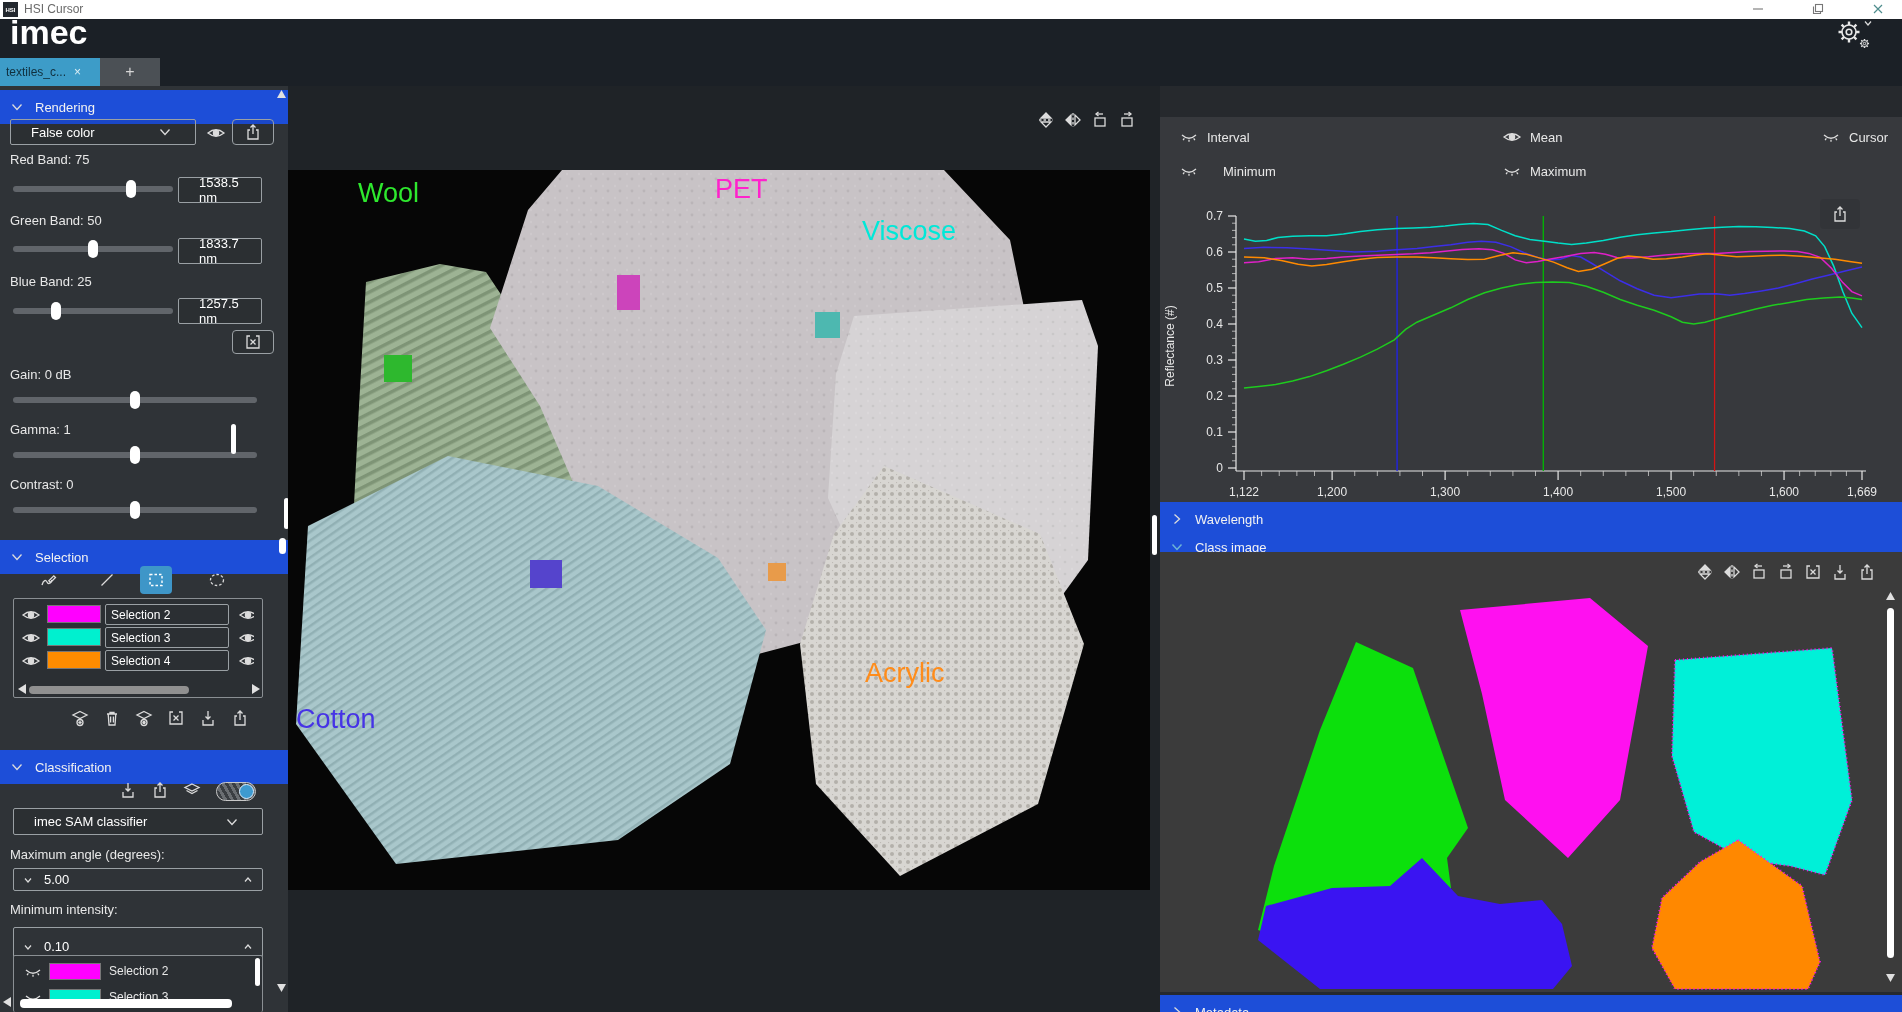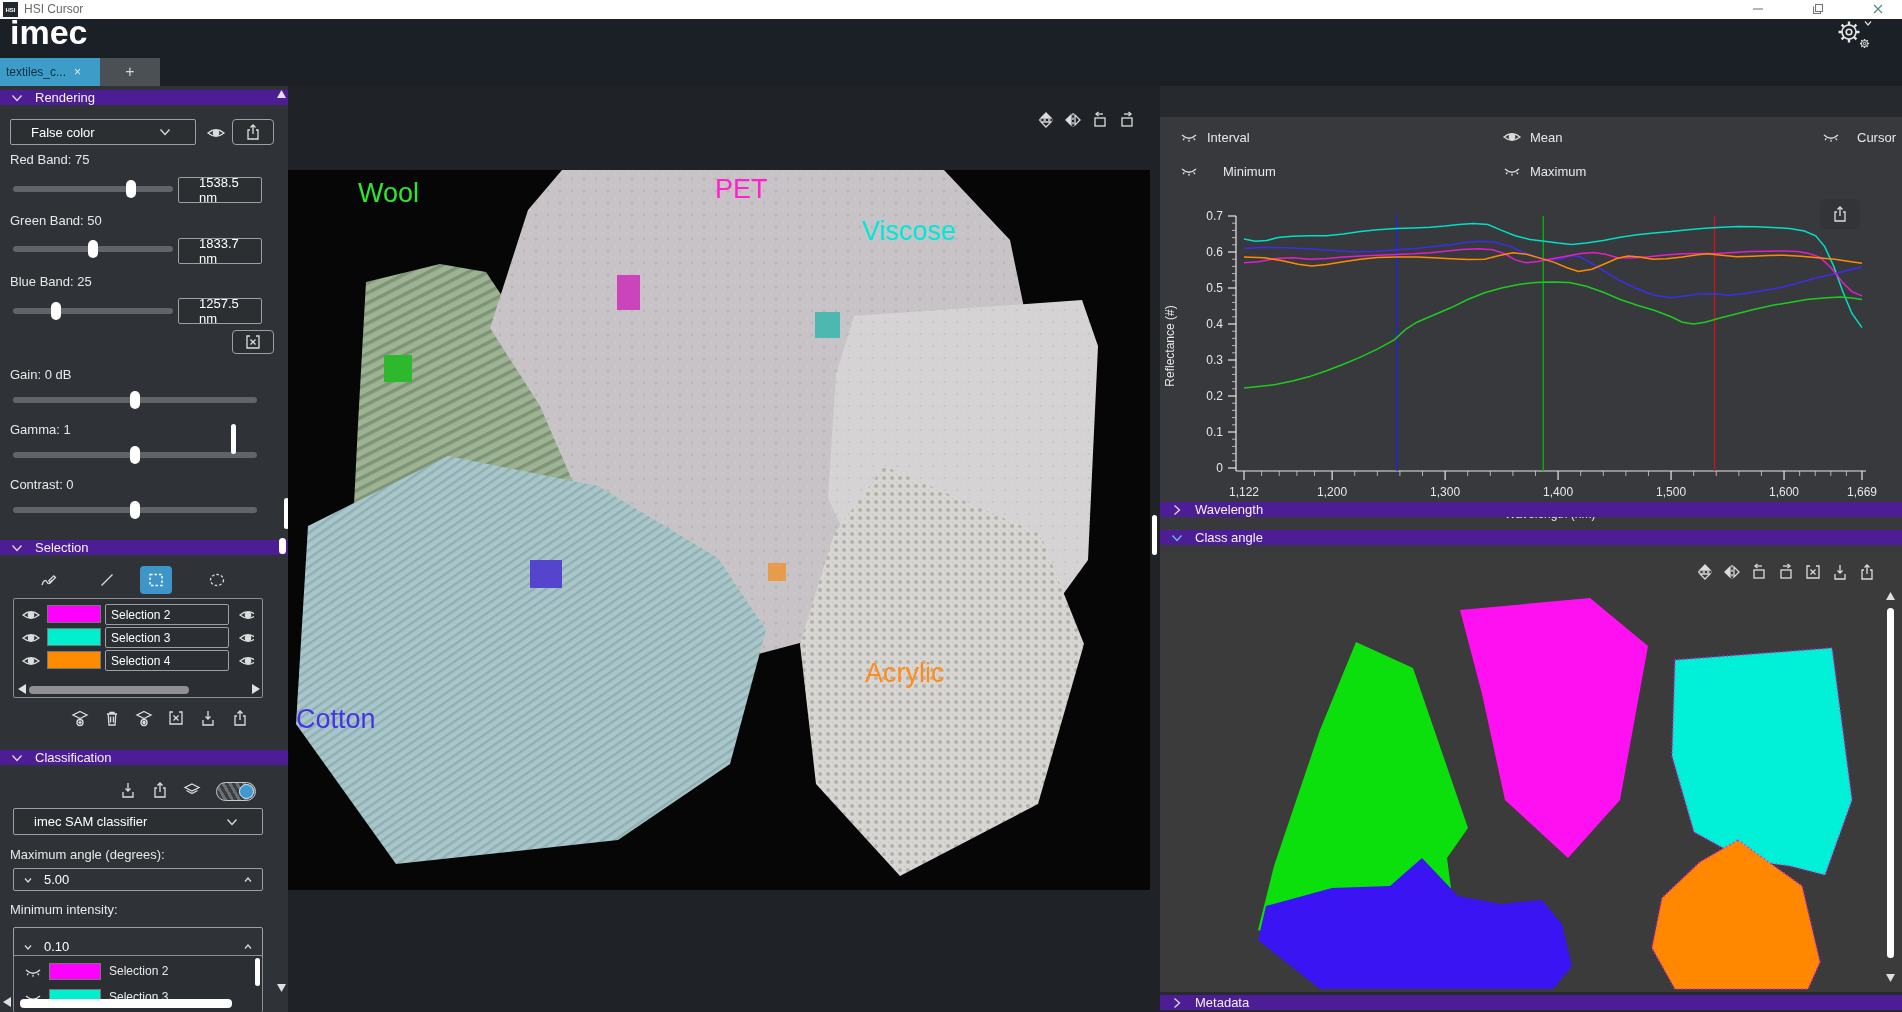--- a/index.html
+++ b/index.html
@@ -19,21 +19,21 @@
   
   .tabbar{left:0;top:58px;width:1902px;height:28px;background:#1b2026;}
   .tab-active{left:0;top:0;width:100px;height:28px;background:#3d9cc8;color:#10303f;
               font-size:12px;display:flex;align-items:center;padding:0 6px;}
   .tab-close{margin-left:8px;color:#dceef5;font-size:12px;}
   .tab-plus{left:100px;top:0;width:60px;height:28px;background:#4b5055;color:#d6d6d6;
             display:flex;align-items:center;justify-content:center;font-size:16px;}
   
   .left-panel{left:0;top:86px;width:288px;height:926px;background:#2f3337;overflow:hidden;}
   .right-panel{left:1160px;top:86px;width:742px;height:926px;background:#26292d;overflow:hidden;}
-  .sechead{background:#4c1d95;height:15px;display:flex;align-items:center;font-size:13px;color:#f2f2f2;}
+  .sechead{background:#1d4ed8;height:34px;display:flex;align-items:center;font-size:13px;color:#f2f2f2;}
   .sechead .ic{margin:0 8px 0 7px;}
   .lbl{font-size:13px;color:#e8e8e8;}
   .box{border:1px solid #9aa0a4;border-radius:2px;background:rgba(0,0,0,0.08);
        font-size:13px;color:#fff;display:flex;align-items:center;padding:0 20px;}
   .ddchev{margin-left:auto;}
   .track{background:#61656a;border-radius:3px;height:6px;}
   .thumb{position:absolute;width:10px;height:18px;border-radius:5px;background:#fff;top:-6px;}
   .ic{display:inline-block;line-height:0;}
   .ic svg{display:block;}
   .toolbtn{display:flex;align-items:center;justify-content:center;border-radius:4px;}
@@ -548,21 +548,21 @@
           </div>
           <div class="abs" style="left: 342px; top: 10px; display: flex; align-items: center; gap: 8px; font-size: 13px;">
             <span class="ic">
               <svg width="20" height="20" viewBox="0 0 20 20" fill="none" stroke="#dcdcdc" stroke-width="1.3">
                 <path d="M2 10 Q10 3.5 18 10 Q10 16.5 2 10 Z"></path>
                 <circle cx="10" cy="10" r="2.6" fill="#dcdcdc"></circle>
               </svg>
             </span>
             <span>Mean</span>
           </div>
-          <div class="abs" style="left: 661px; top: 10px; display: flex; align-items: center; gap: 16px; font-size: 13px;">
+          <div class="abs" style="left: 661px; top: 10px; display: flex; align-items: center; gap: 8px; font-size: 13px;">
             <span class="ic">
               <svg width="20" height="20" viewBox="0 0 20 20" fill="none" stroke="#dcdcdc" stroke-width="1.3">
                 <path d="M3 8 Q10 14.5 17 8"></path>
                 <path d="M5.3 11.3 L4.1 13.1 M10 12.8 L10 14.8 M14.7 11.3 L15.9 13.1"></path>
               </svg>
             </span>
             <span>Cursor</span>
           </div>
           <div class="abs" style="left: 19px; top: 44px; display: flex; align-items: center; gap: 24px; font-size: 13px;">
             <span class="ic">
@@ -697,21 +697,21 @@
         </span>
       <span>Wavelength</span>
     </div>
 
     <div class="abs sechead" style="left:0;top:444px;width:742px">
       <span class="ic">
           <svg width="20" height="20" viewBox="0 0 20 20" fill="none" stroke="#6db3d6" stroke-width="1.5">
             <path d="M5.5 7.5 L10 12.5 L14.5 7.5"></path>
           </svg>
         </span>
-      <span>Class angle</span>
+      <span>Class image</span>
     </div>
     <div id="class-panel" class="abs" style="left:0;top:466px;width:742px;height:440px;background:#3b3b3b">
       <div id="class-toolbar" class="abs" style="left:535px;top:10px;width:185px;height:24px">
           <span class="ic abs" style="left: 0px; top: 0px;">
             <svg width="20" height="20" viewBox="0 0 20 20" fill="none" stroke="#dcdcdc" stroke-width="1.3">
               <path d="M10 3 L15 8 H5 Z" fill="#dcdcdc"></path>
               <path d="M3 10 H17" stroke-dasharray="2.5 2"></path>
               <path d="M10 17 L15 12 H5 Z"></path>
             </svg>
           </span>

